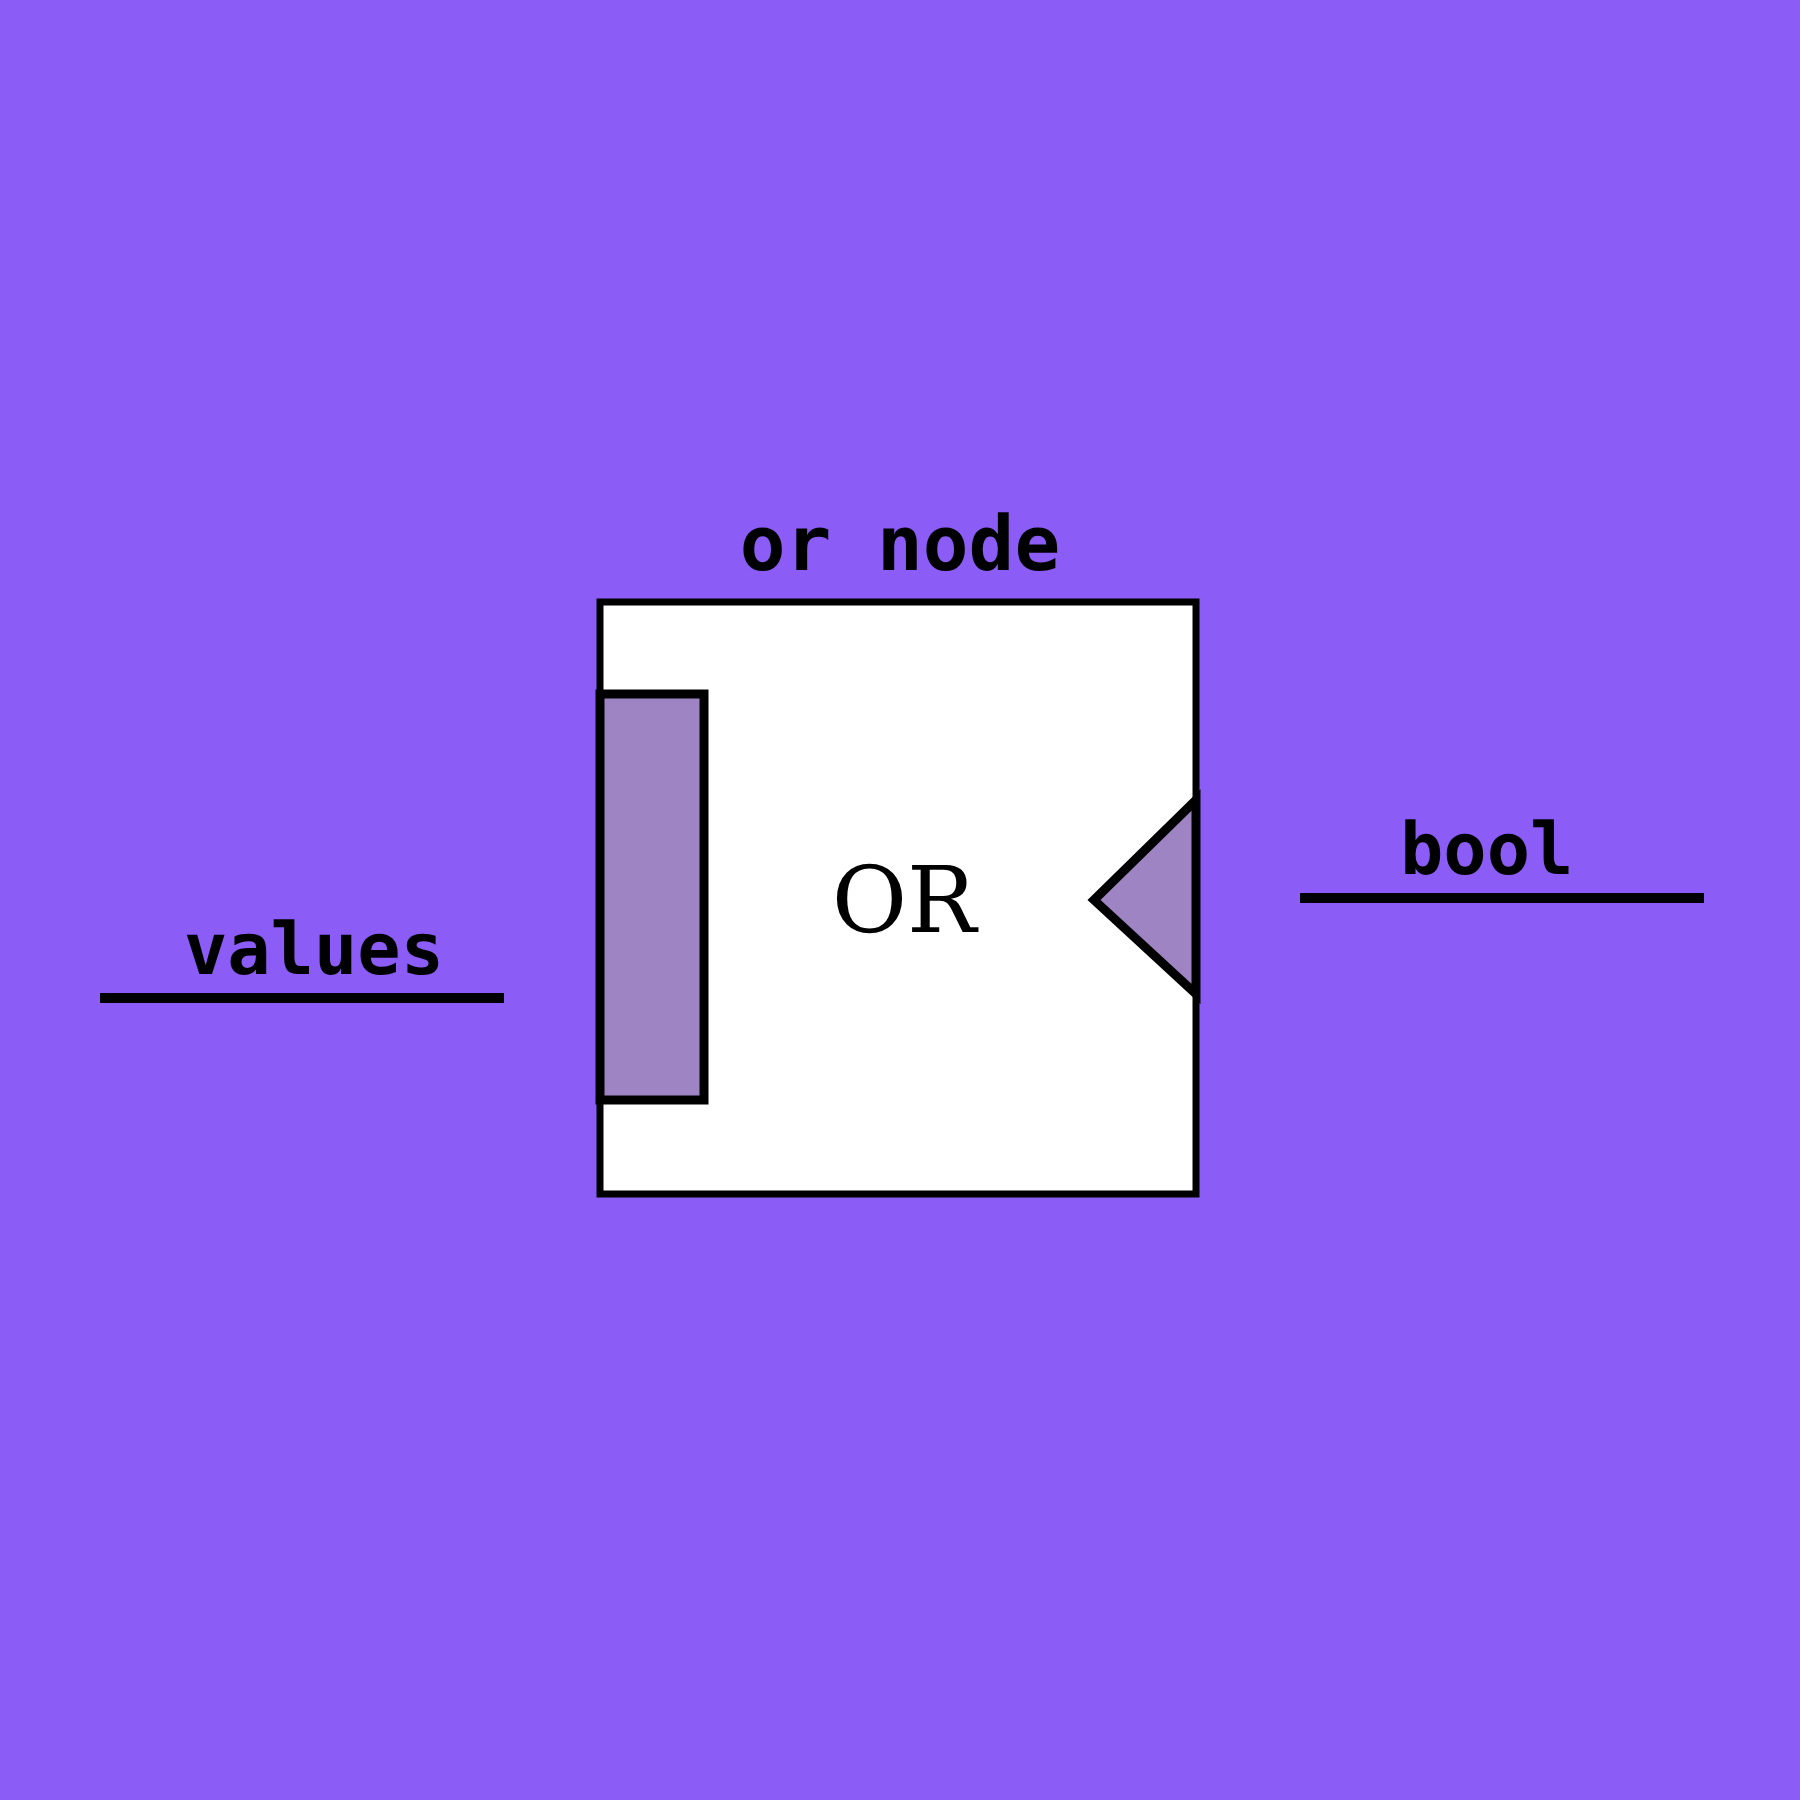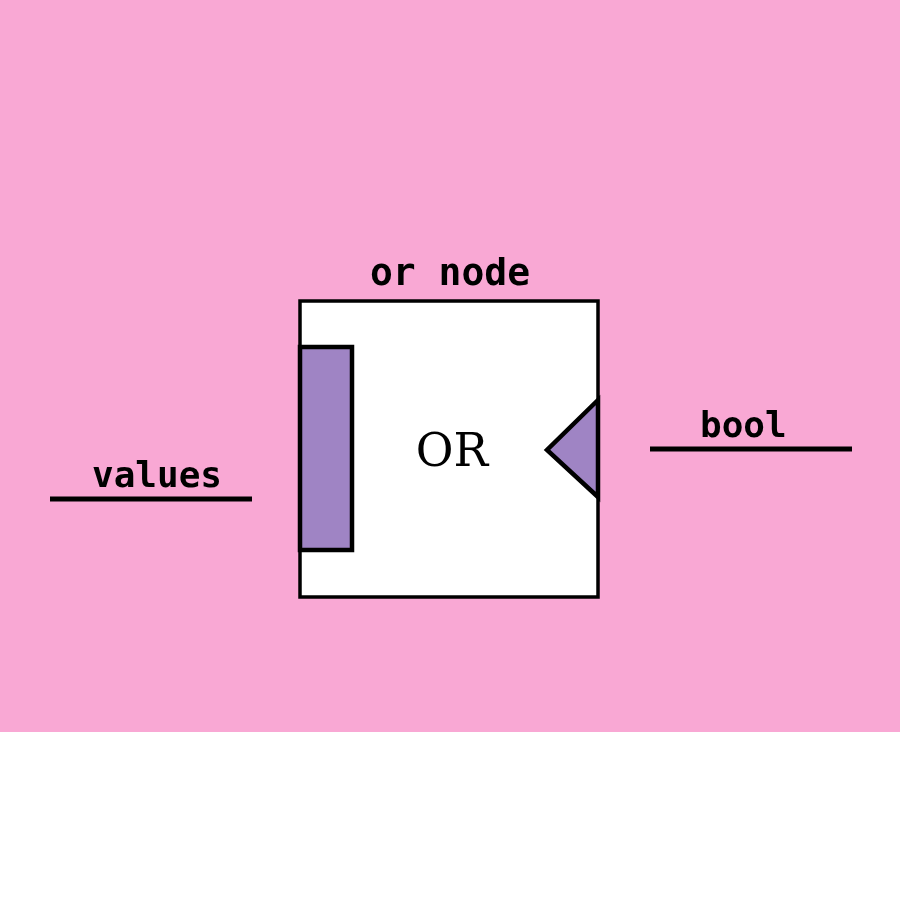--- a/index.html
+++ b/index.html
@@ -10,22 +10,22 @@
   }
   body {
     width: 900px;
     height: 900px;
     overflow: hidden;
     font-family: "DejaVu Sans Mono", monospace;
   }
   #canvas {
     position: relative;
     width: 900px;
-    height: 732px;
-    background: #f9a8d4;
+    height: 900px;
+    background: #8b5cf6;
     text-decoration: underline;
   }
   #diagram-svg {
     position: absolute;
     left: 0;
     top: 0;
     width: 900px;
     height: 900px;
     display: block;
   }

